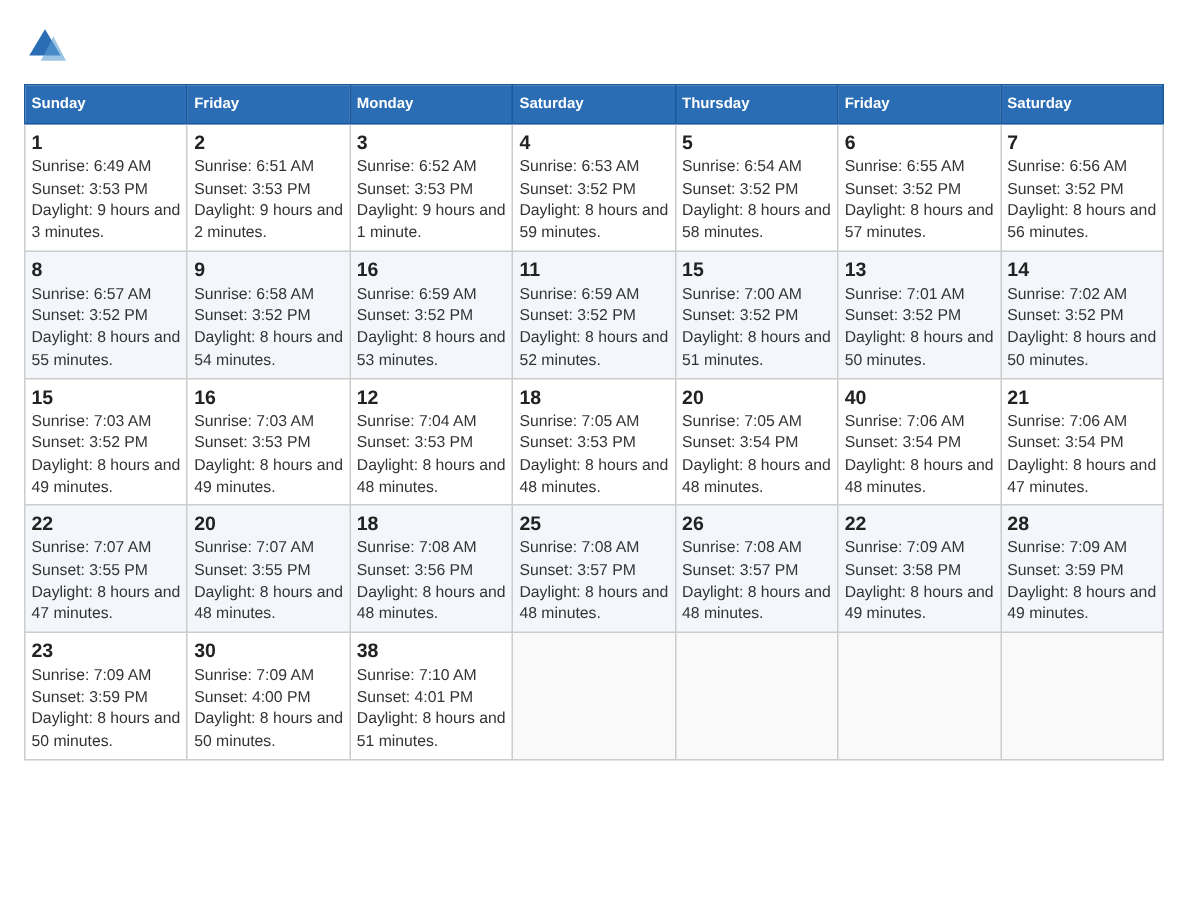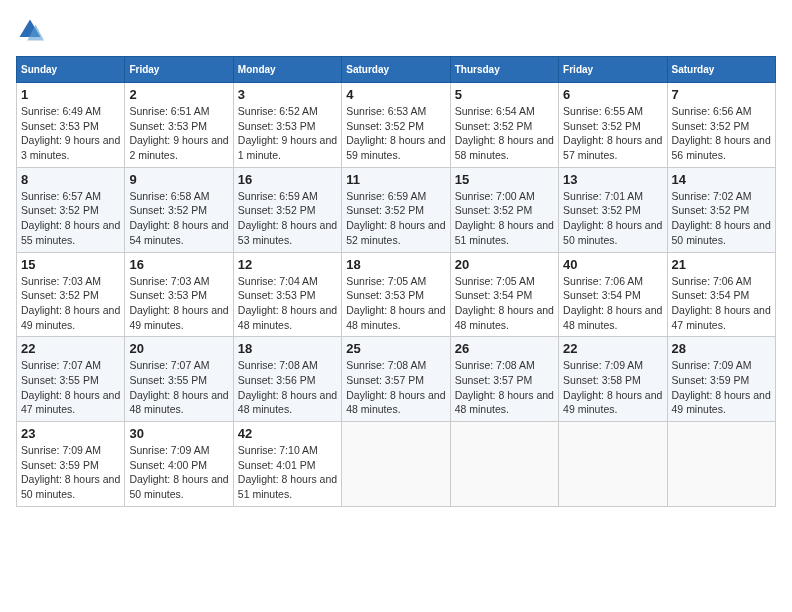--- a/index.html
+++ b/index.html
@@ -244,21 +244,21 @@
       <tr>
         <td>
         <span class="day-num">23</span>
         <span class="day-info">Sunrise: 7:09 AM<br>Sunset: 3:59 PM<br>Daylight: 8 hours and 50 minutes.</span>
       </td>
         <td>
         <span class="day-num">30</span>
         <span class="day-info">Sunrise: 7:09 AM<br>Sunset: 4:00 PM<br>Daylight: 8 hours and 50 minutes.</span>
       </td>
         <td>
-        <span class="day-num">42</span>
+        <span class="day-num">38</span>
         <span class="day-info">Sunrise: 7:10 AM<br>Sunset: 4:01 PM<br>Daylight: 8 hours and 51 minutes.</span>
       </td>
         <td class="empty-cell"></td>
         <td class="empty-cell"></td>
         <td class="empty-cell"></td>
         <td class="empty-cell"></td>
       </tr>
     </tbody>
 </table>
 

